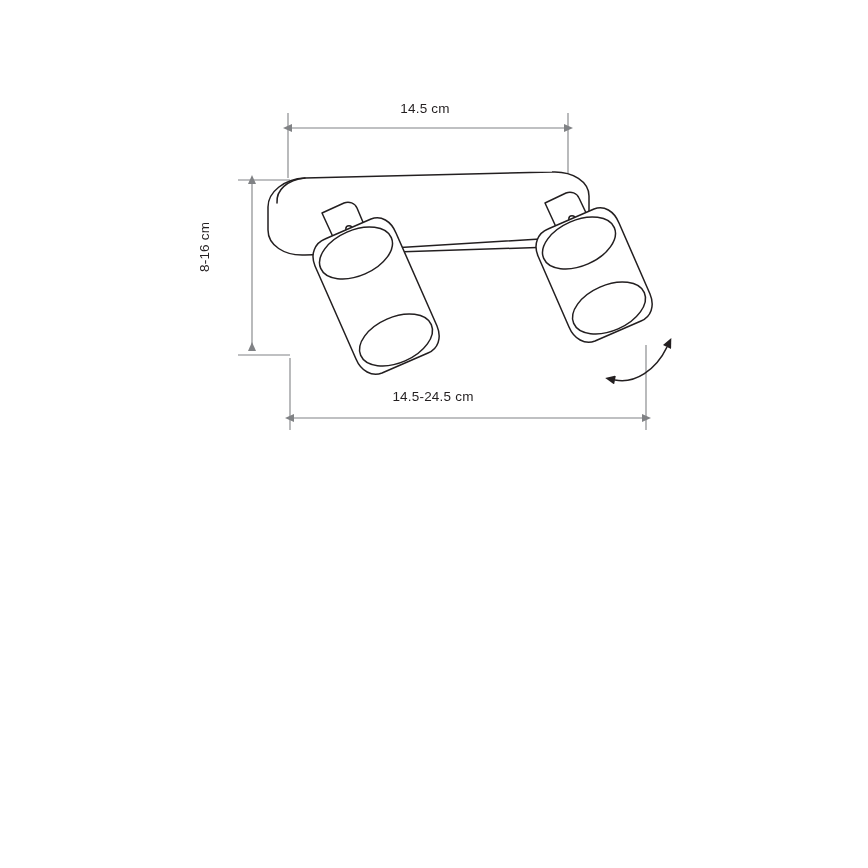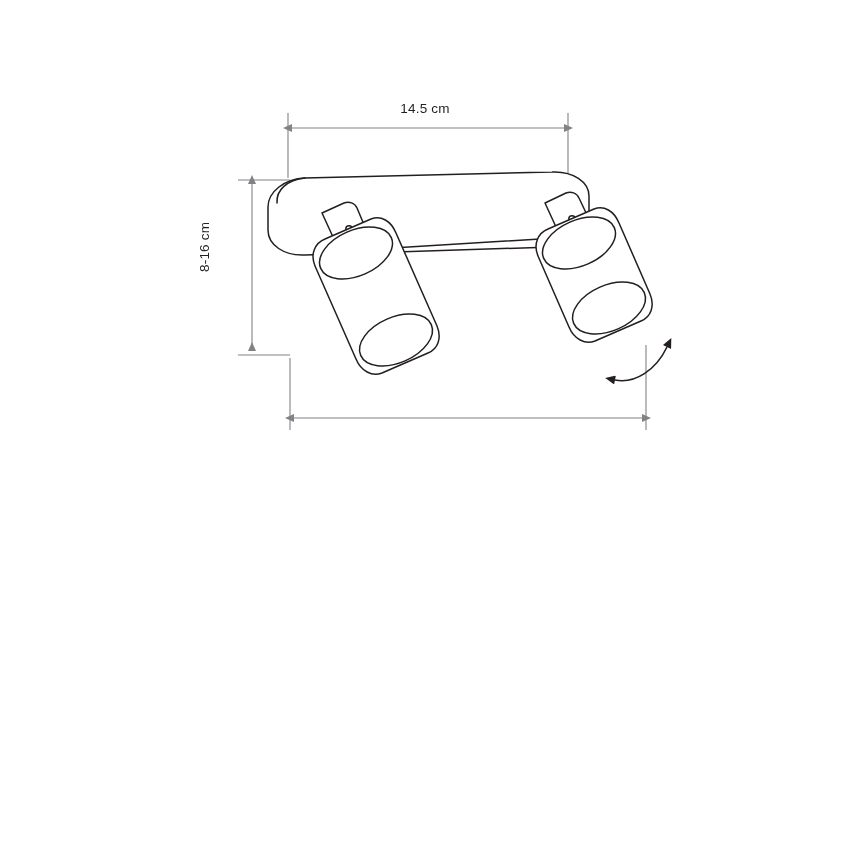--- a/index.html
+++ b/index.html
@@ -160,16 +160,17 @@
       <ellipse cx="609" cy="308" rx="22.8" ry="38.5" transform="rotate(66.5 609 308)" fill="none"></ellipse>
     </g>
 
     <g stroke="#231f20" stroke-width="1.6" fill="none">
       <path d="M615,380 C635,384 656,370 667,347" marker-start="url(#arrowBlackA)" marker-end="url(#arrowBlackB)"></path>
     </g>
   </svg>
 
   <div class="dim-label" id="label-top">14.5 cm</div>
 
+  <div class="dim-label" id="label-bottom">14.5-24.5 cm</div>
 
   <div class="dim-label" id="label-height">8-16 cm</div>
 
 </div>
 
 </body></html>

